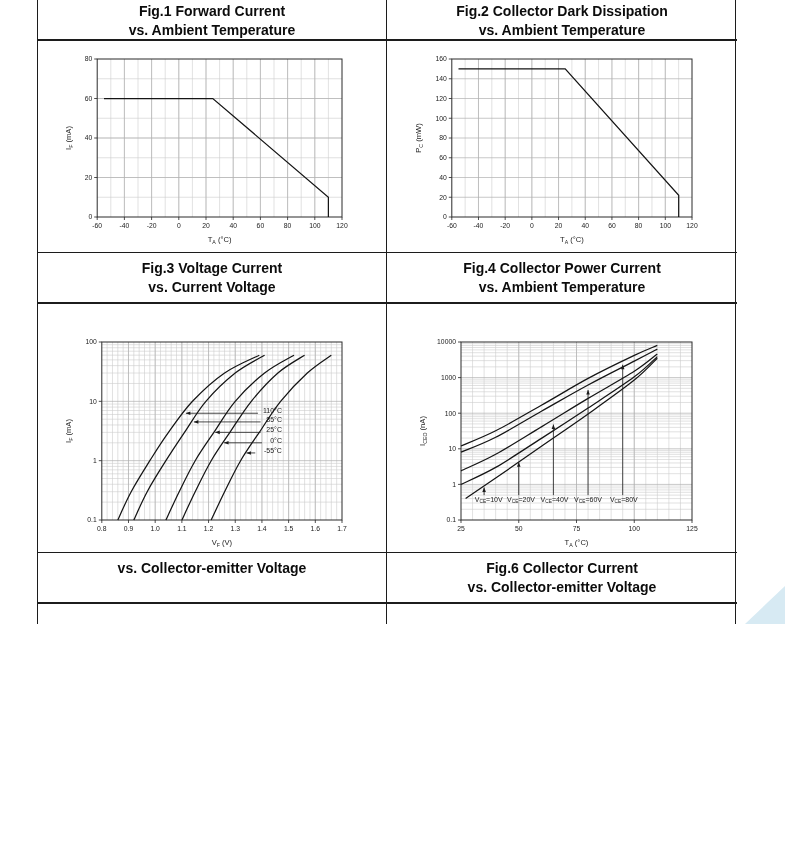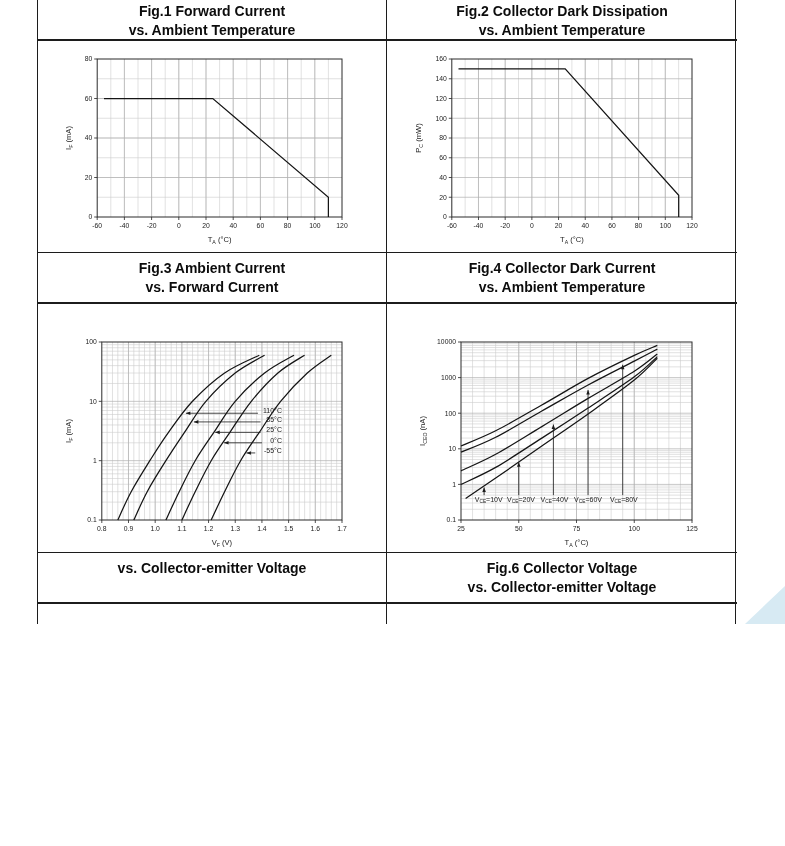--- a/index.html
+++ b/index.html
@@ -210,25 +210,25 @@
           <clipPath id="clip1">
             <rect x="38.8" y="11" width="242.2" height="160"></rect>
           </clipPath>
           <g clip-path="url(#clip1)">
             <path d="M46.5,21.9L153.2,21.9L266.7,148.3L266.7,170.0" fill="none" stroke="#151515" stroke-width="1.25"></path>
           </g>
         </svg>
     </div>
 
     <div class="title-cell cl">
-      <div>Fig.3 Ambient Current</div>
-      <div>vs. Forward Current</div>
+      <div>Fig.3 Voltage Current</div>
+      <div>vs. Current Voltage</div>
     </div>
     <div class="title-cell">
-      <div>Fig.4 Collector Dark Current</div>
+      <div>Fig.4 Collector Power Current</div>
       <div>vs. Ambient Temperature</div>
     </div>
 
     <div class="chart-cell r2 cl">
       <svg width="300" height="228">
           <g>
             <line x1="45.13777777777778" y1="12" x2="45.13777777777778" y2="190" stroke="#cdcdcd" stroke-width="0.6"></line>
             <line x1="50.47555555555556" y1="12" x2="50.47555555555556" y2="190" stroke="#cdcdcd" stroke-width="0.6"></line>
             <line x1="55.81333333333335" y1="12" x2="55.81333333333335" y2="190" stroke="#cdcdcd" stroke-width="0.6"></line>
             <line x1="61.1511111111111" y1="12" x2="61.1511111111111" y2="190" stroke="#cdcdcd" stroke-width="0.6"></line>
@@ -485,21 +485,21 @@
           <text x="142.555" y="171.5409037403472" text-anchor="middle" font-size="7"><tspan>V</tspan><tspan font-size="4.8" dy="1.7">CE</tspan><tspan dy="-1.7">=40V</tspan></text>
           <text x="176.05" y="171.5409037403472" text-anchor="middle" font-size="7"><tspan>V</tspan><tspan font-size="4.8" dy="1.7">CE</tspan><tspan dy="-1.7">=60V</tspan></text>
           <text x="211.855" y="171.5409037403472" text-anchor="middle" font-size="7"><tspan>V</tspan><tspan font-size="4.8" dy="1.7">CE</tspan><tspan dy="-1.7">=80V</tspan></text>
         </svg>
     </div>
 
     <div class="title-cell cl">
       <div>vs. Collector-emitter Voltage</div>
     </div>
     <div class="title-cell">
-      <div>Fig.6 Collector Voltage</div>
+      <div>Fig.6 Collector Current</div>
       <div>vs. Collector-emitter Voltage</div>
     </div>
 
     <div class="chart-cell r3 cl">
       <svg width="312" height="230">
           <g>
             <line x1="35.2" y1="174" x2="292" y2="174" stroke="#cdcdcd" stroke-width="0.6"></line>
             <line x1="35.2" y1="156" x2="292" y2="156" stroke="#cdcdcd" stroke-width="0.6"></line>
             <line x1="35.2" y1="138" x2="292" y2="138" stroke="#cdcdcd" stroke-width="0.6"></line>
             <line x1="35.2" y1="120" x2="292" y2="120" stroke="#cdcdcd" stroke-width="0.6"></line>

